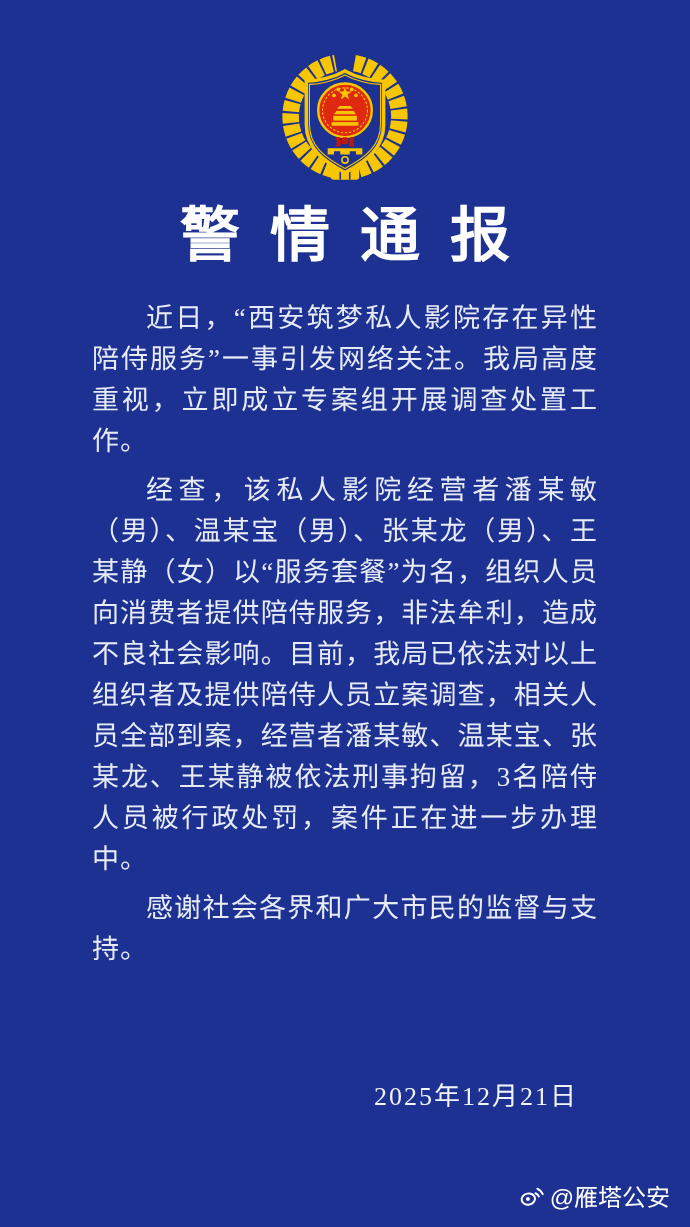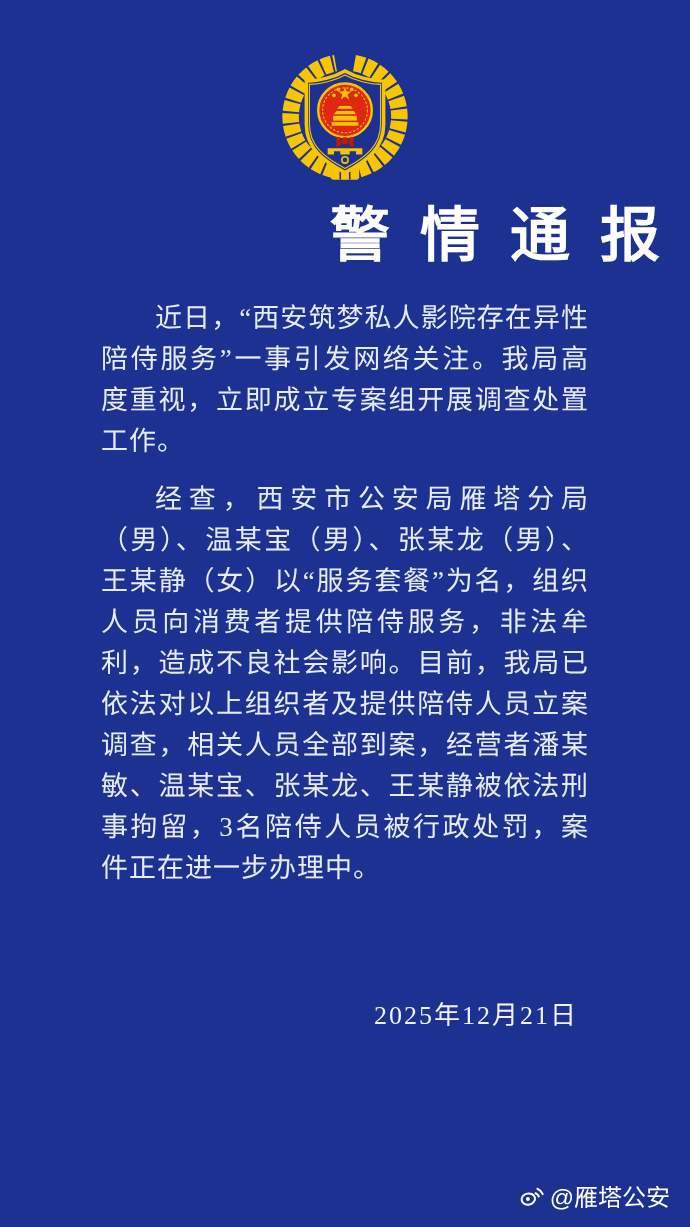--- a/index.html
+++ b/index.html
@@ -12,38 +12,38 @@
     font-family: "Liberation Serif", "DejaVu Serif", serif;
   }
   .emblem-wrap {
     padding-top: 52px;
     display: flex;
     justify-content: center;
   }
   .emblem-wrap svg { width: 168px; height: 134px; }
   .notice-title {
     margin-top: 10px;
-    text-align: right;
+    text-align: center;
     color: #ffffff;
     font-size: 60px;
     font-weight: bold;
     letter-spacing: 30px;
     padding-left: 30px; 
     line-height: 80px;
   }
   .notice-body {
     margin: 22px 84px 0 84px;
     color: #e7ebf7;
     font-size: 27px;
     line-height: 41px;
     text-align: justify;
     letter-spacing: 1px;
   }
   .notice-body p {
-    margin: 17px;
+    margin: 8px;
     text-indent: 2em;
   }
   .signature-block {
     margin-top: 98px;
     margin-left: auto;
     margin-right: 112px;
     width: fit-content;
     text-align: center;
     color: #f2f4fb;
     font-size: 26px;
@@ -100,21 +100,22 @@
 
     <path d="M78 122 L122 122 L122 130 L114 130 L114 126 L106 126 L106 130 L94 130 L94 126 L86 126 L86 130 L78 130 Z" fill="#f7c600"></path>
     <circle cx="100" cy="137" r="4" fill="none" stroke="#f7c600" stroke-width="2"></circle>
   </svg>
 </div>
 
 <div class="notice-title">警情通报</div>
 
 <div class="notice-body">
   <p>近日，“西安筑梦私人影院存在异性陪侍服务”一事引发网络关注。我局高度重视，立即成立专案组开展调查处置工作。</p>
-  <p>经查，西安市公安局雁塔分局（男）、温某宝（男）、张某龙（男）、王某静（女）以“服务套餐”为名，组织人员向消费者提供陪侍服务，非法牟利，造成不良社会影响。目前，我局已依法对以上组织者及提供陪侍人员立案调查，相关人员全部到案，经营者潘某敏、温某宝、张某龙、王某静被依法刑事拘留，3名陪侍人员被行政处罚，案件正在进一步办理中。</p>
+  <p>经查，该私人影院经营者潘某敏（男）、温某宝（男）、张某龙（男）、王某静（女）以“服务套餐”为名，组织人员向消费者提供陪侍服务，非法牟利，造成不良社会影响。目前，我局已依法对以上组织者及提供陪侍人员立案调查，相关人员全部到案，经营者潘某敏、温某宝、张某龙、王某静被依法刑事拘留，3名陪侍人员被行政处罚，案件正在进一步办理中。</p>
+  <p>感谢社会各界和广大市民的监督与支持。</p>
 </div>
 
 <div class="signature-block">
   <div>2025年12月21日</div>
 </div>
 
 <div class="watermark">
   <svg viewBox="0 0 30 30" aria-hidden="true">
     <ellipse cx="11.5" cy="19" rx="7.5" ry="6.2" fill="none" stroke="#ffffff" stroke-width="2.2" transform="rotate(-12 11.5 19)"></ellipse>
     <circle cx="11" cy="19" r="2.2" fill="#ffffff"></circle>

